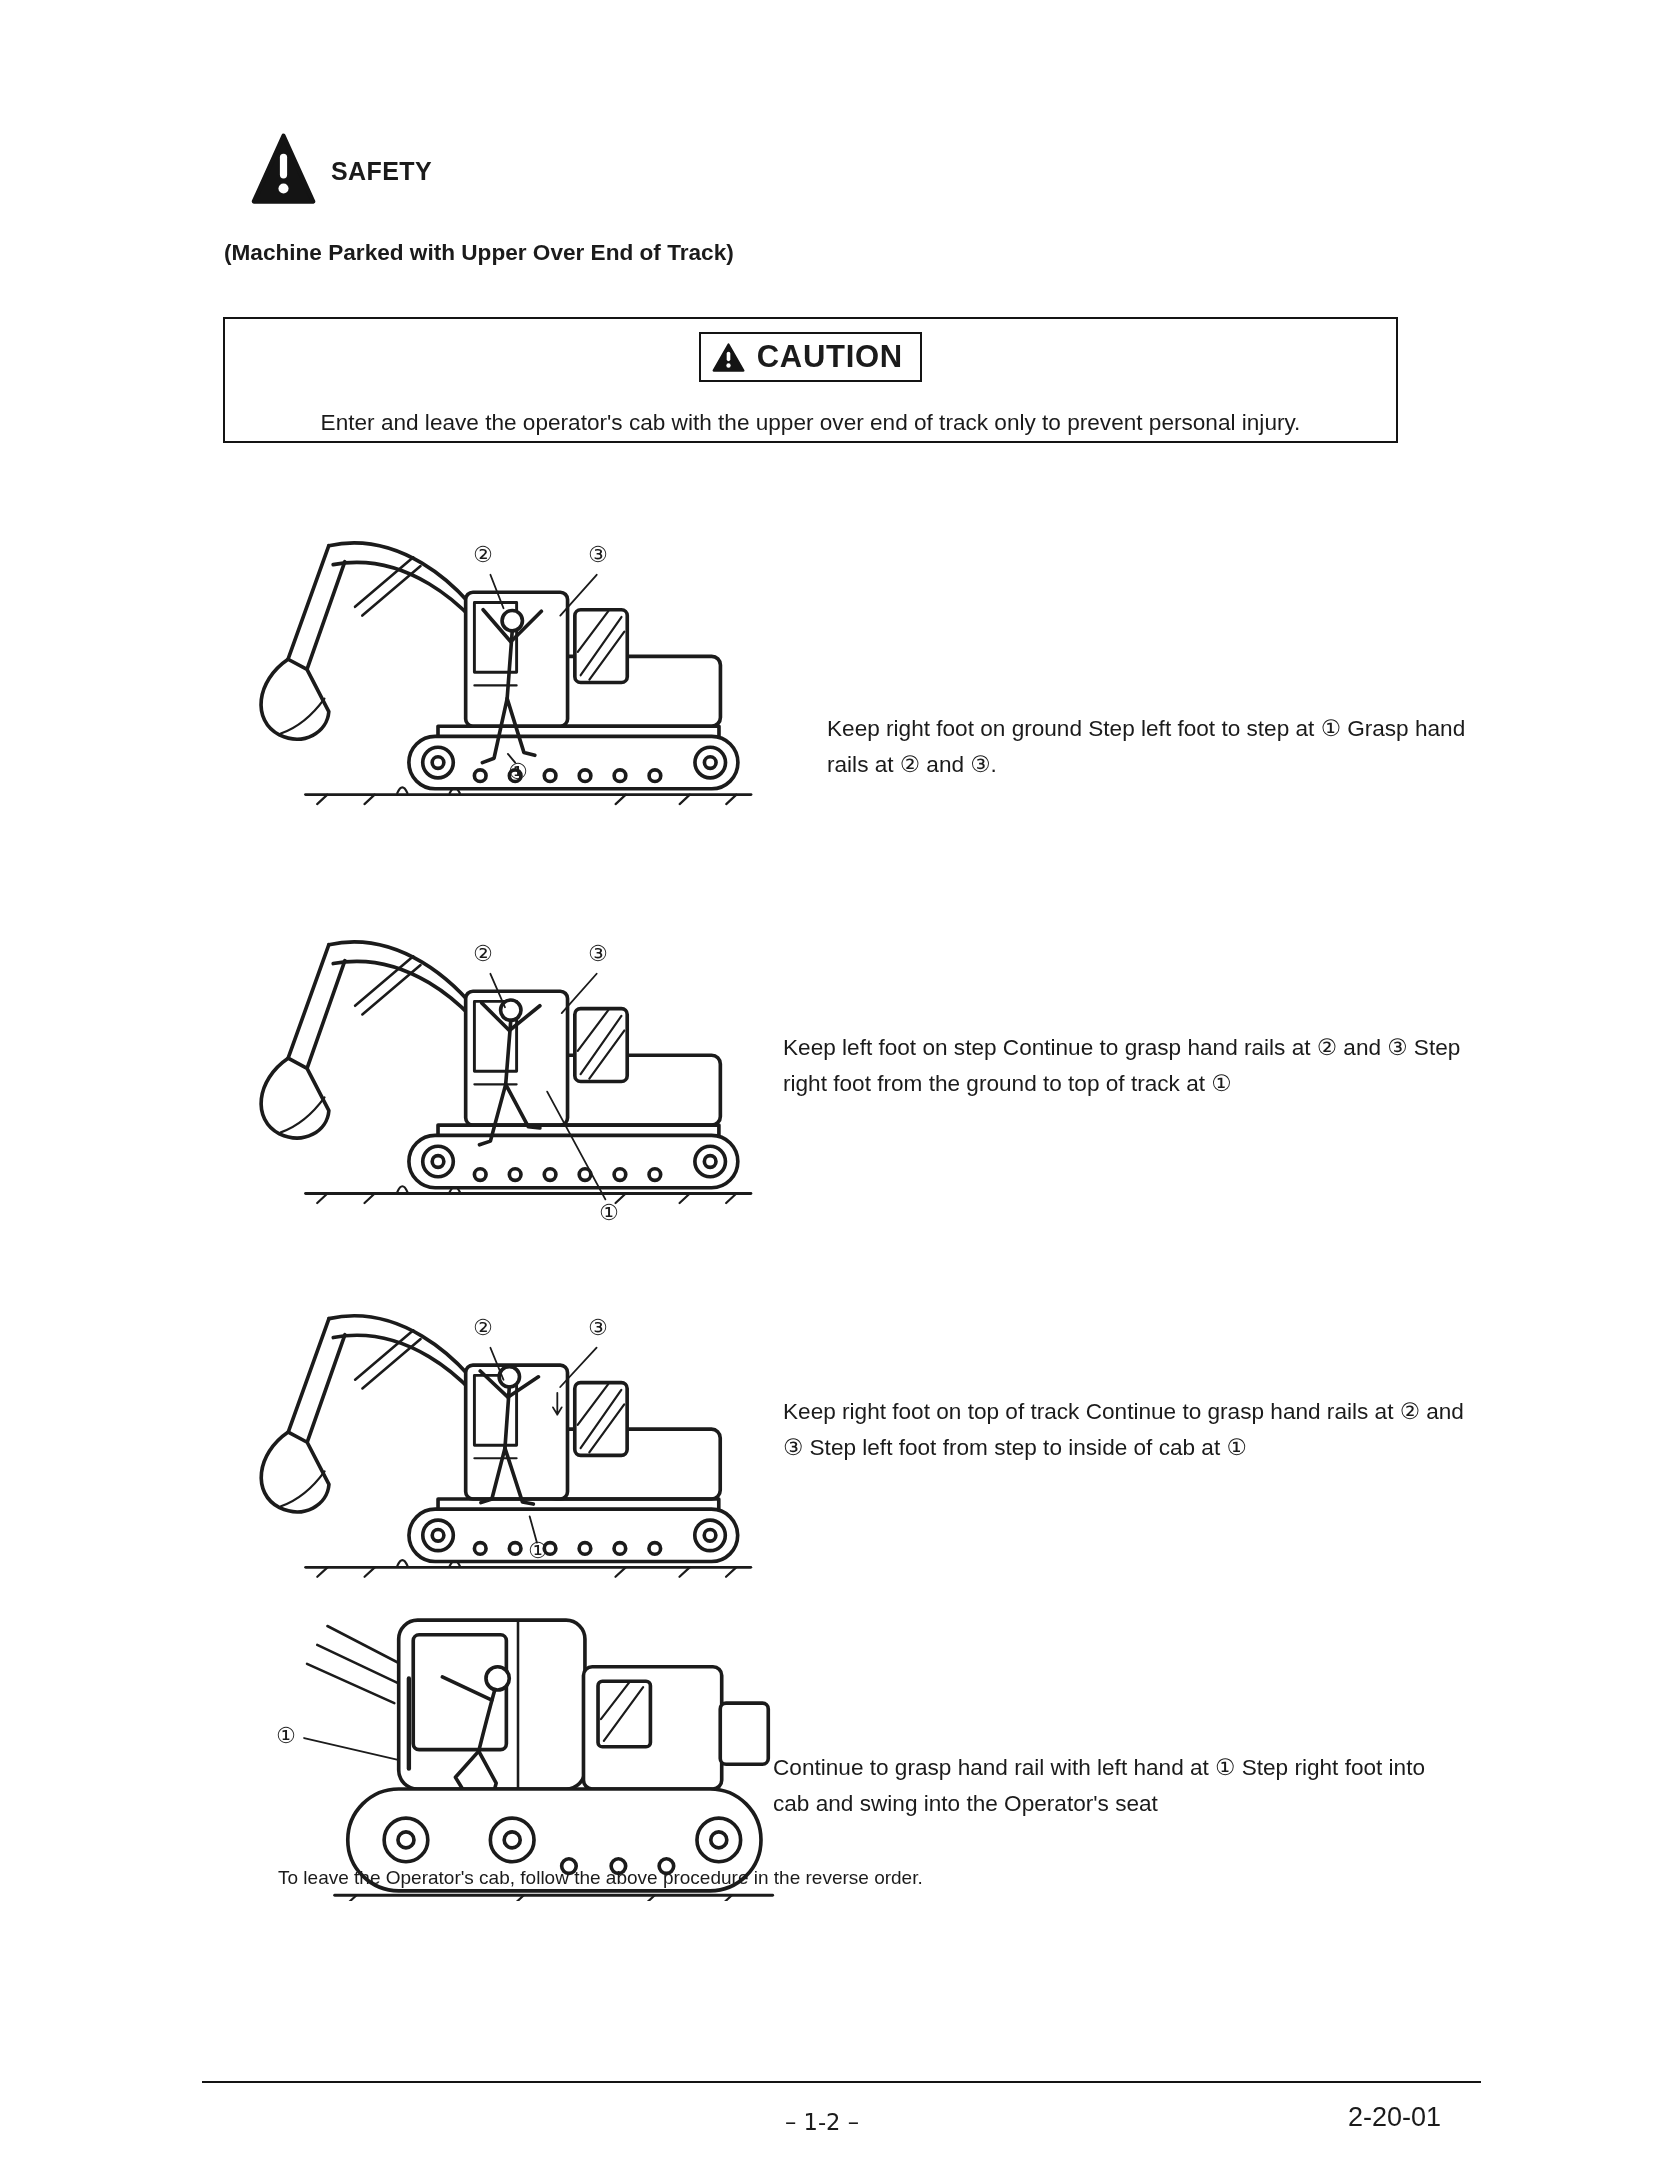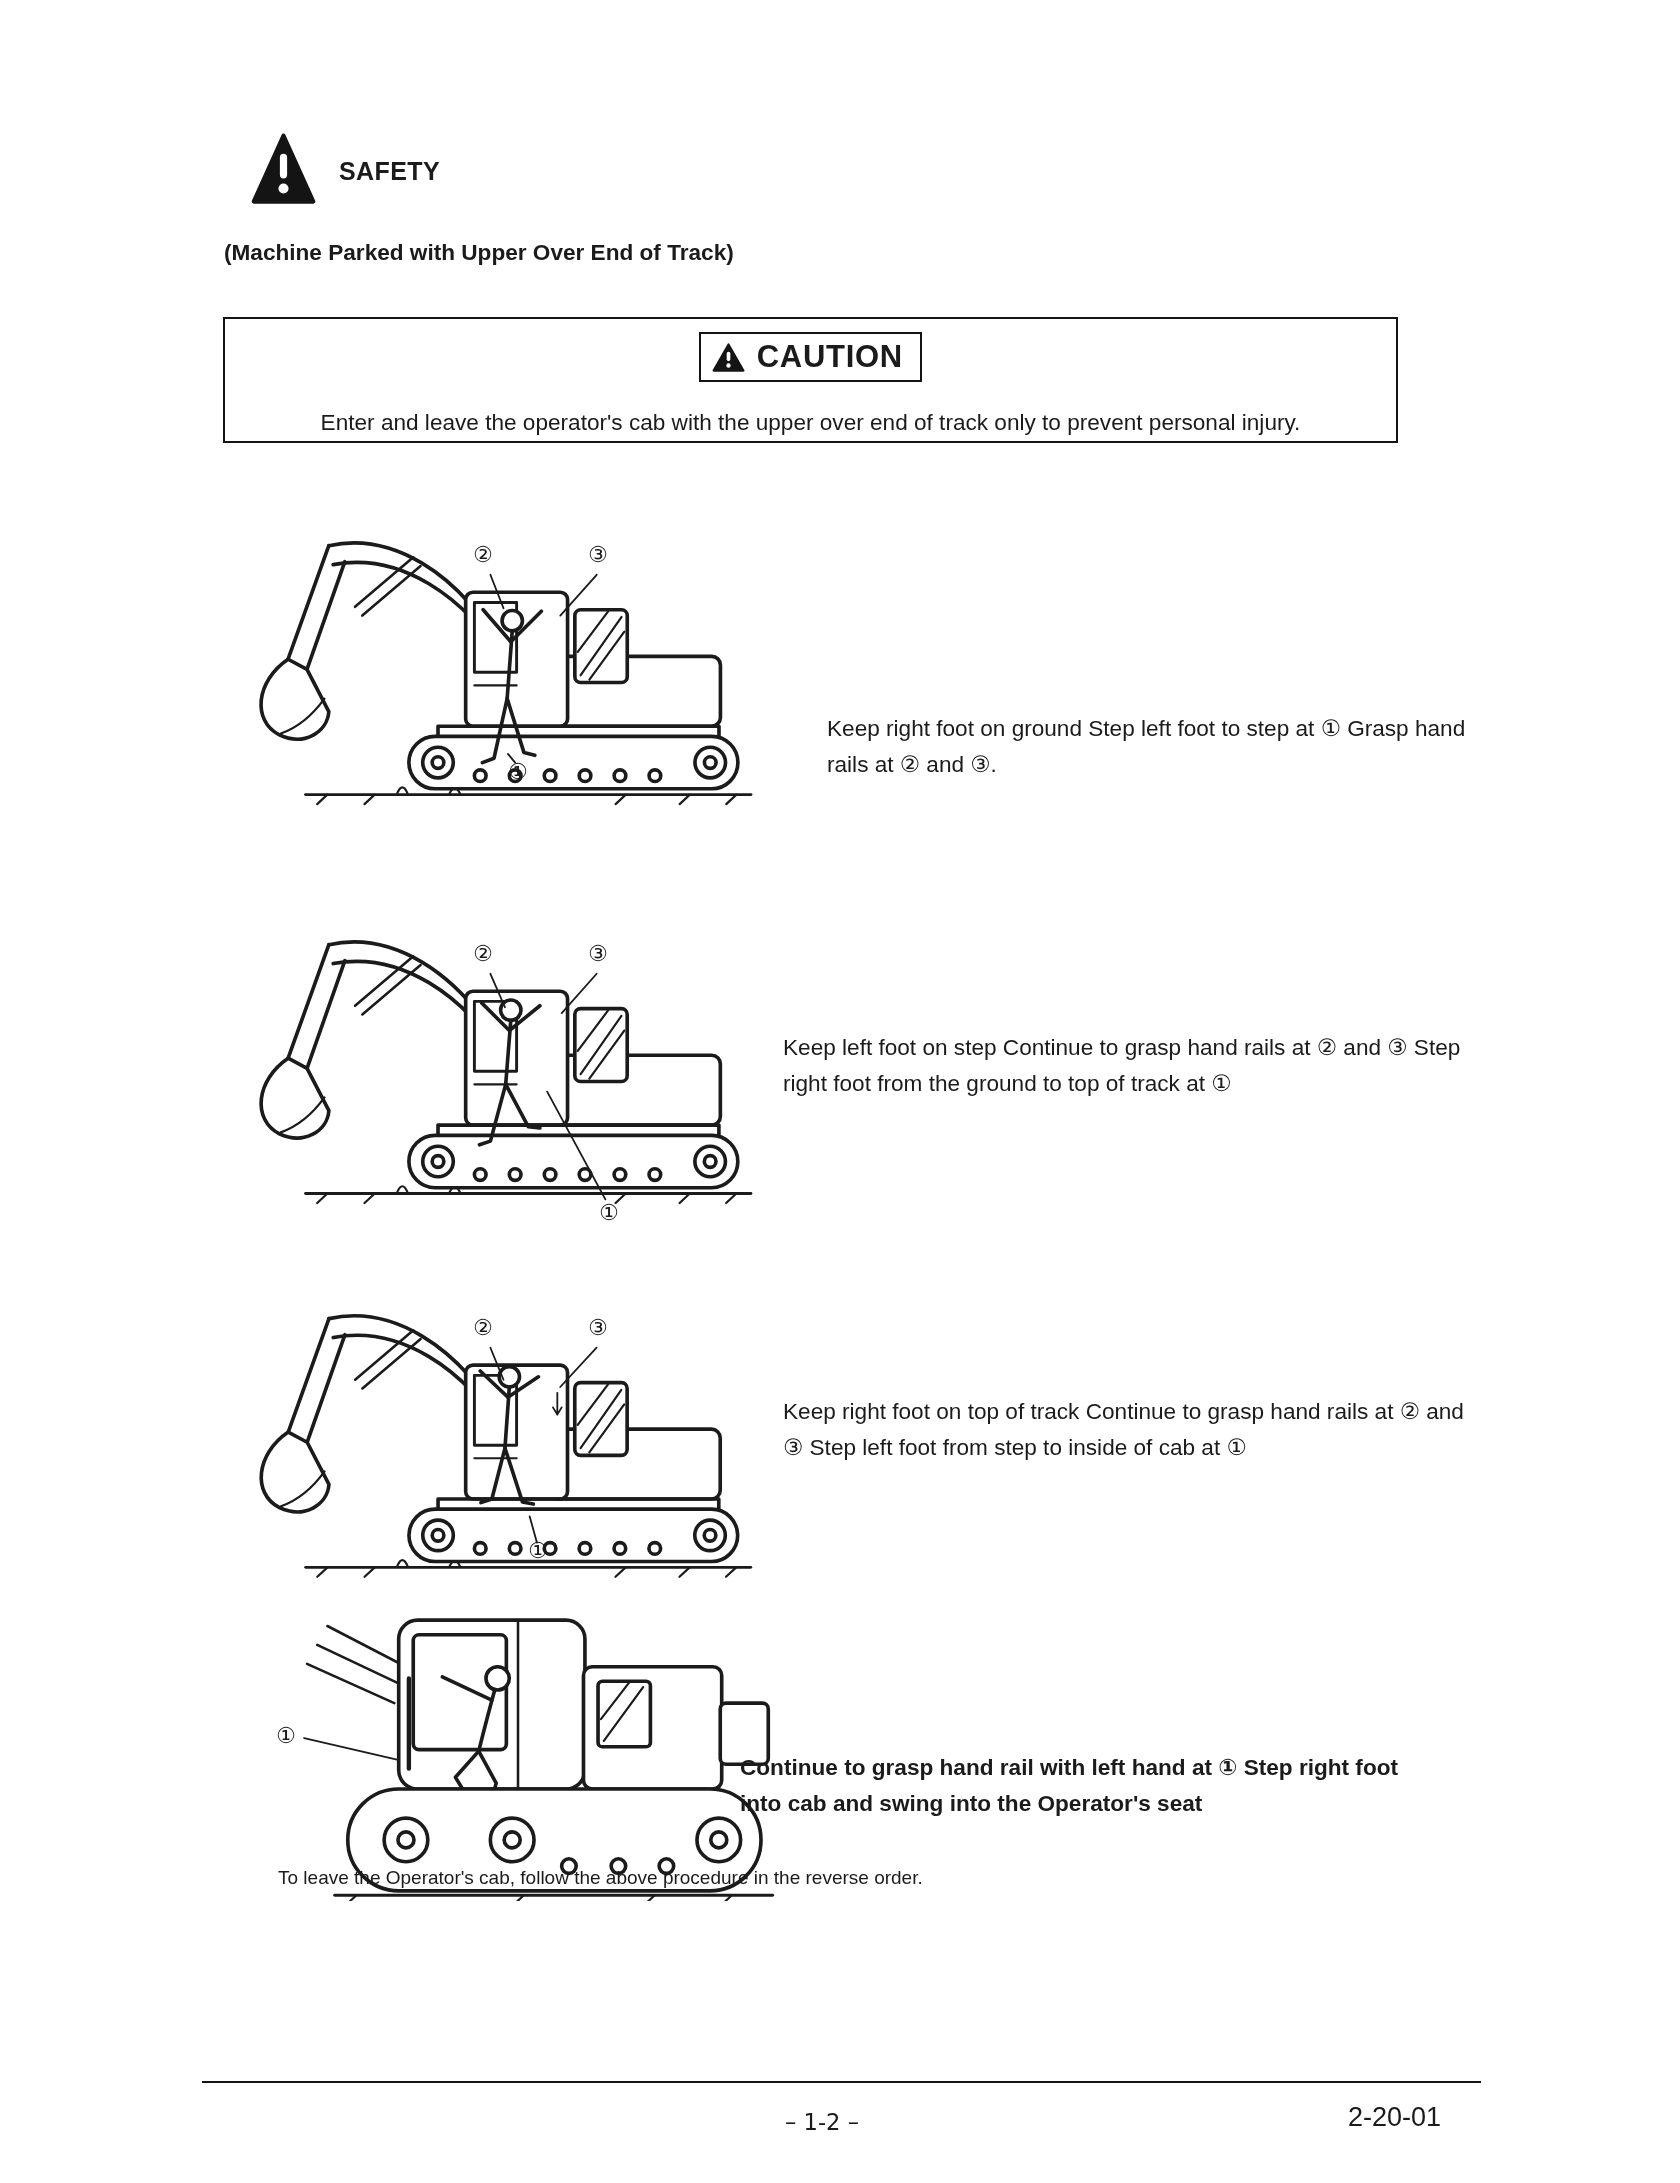--- a/index.html
+++ b/index.html
@@ -5,21 +5,21 @@
   * { margin:0; padding:0; box-sizing:border-box; }
   html,body { background:#fff; }
   body {
     width:1680px; height:2183px; position:relative;
     font-family:"Liberation Sans","DejaVu Sans",sans-serif;
     color:#1b1b1b;
   }
   .abs { position:absolute; }
 
   
-  .safety-header { left:251px; top:132px; display:flex; align-items:flex-end; gap:23px;text-align:right; }
+  .safety-header { left:251px; top:132px; display:flex; align-items:flex-end; gap:15px;text-align:right; }
   .safety-label { font-size:25px; font-weight:bold; letter-spacing:0.4px; padding-bottom:20.4px; }
 
   .doc-title { left:224px; top:237px; font-size:22.6px; font-weight:bold; line-height:32px; }
 
   
   .caution-box {
     left:223px; top:317px; width:1175px; height:126px;
     border:2.9px solid #141414; text-align:center;
   }
   .caution-badge {
@@ -219,20 +219,20 @@
         <circle cx="404" cy="316" r="11"></circle>
       <circle cx="688" cy="316" r="30"></circle>
         <circle cx="688" cy="316" r="11"></circle>
       <circle cx="482" cy="352" r="10"></circle>
         <circle cx="550" cy="352" r="10"></circle>
         <circle cx="616" cy="352" r="10"></circle>
     </g>
   </svg>
   <span class="callout" style="left:58px; top:115px;">①</span>
 </div>
-<div class="step-text" style="left:740px; top:1750px; width:673px;font-weight:bold;">Continue to grasp hand rail with left hand at ①  Step right foot into cab and swing into the Operator's seat</div>
+<div class="step-text" style="left:773px; top:1750px; width:673px;">Continue to grasp hand rail with left hand at ①  Step right foot into cab and swing into the Operator's seat</div>
 
 <div class="abs closing-note">To leave the Operator's cab, follow the above procedure in the reverse order.</div>
 
 <div class="abs footer-rule"></div>
 <div class="abs page-number">– 1-2 –</div>
 <div class="abs doc-code">2-20-01</div>
 
 
 </body></html>

